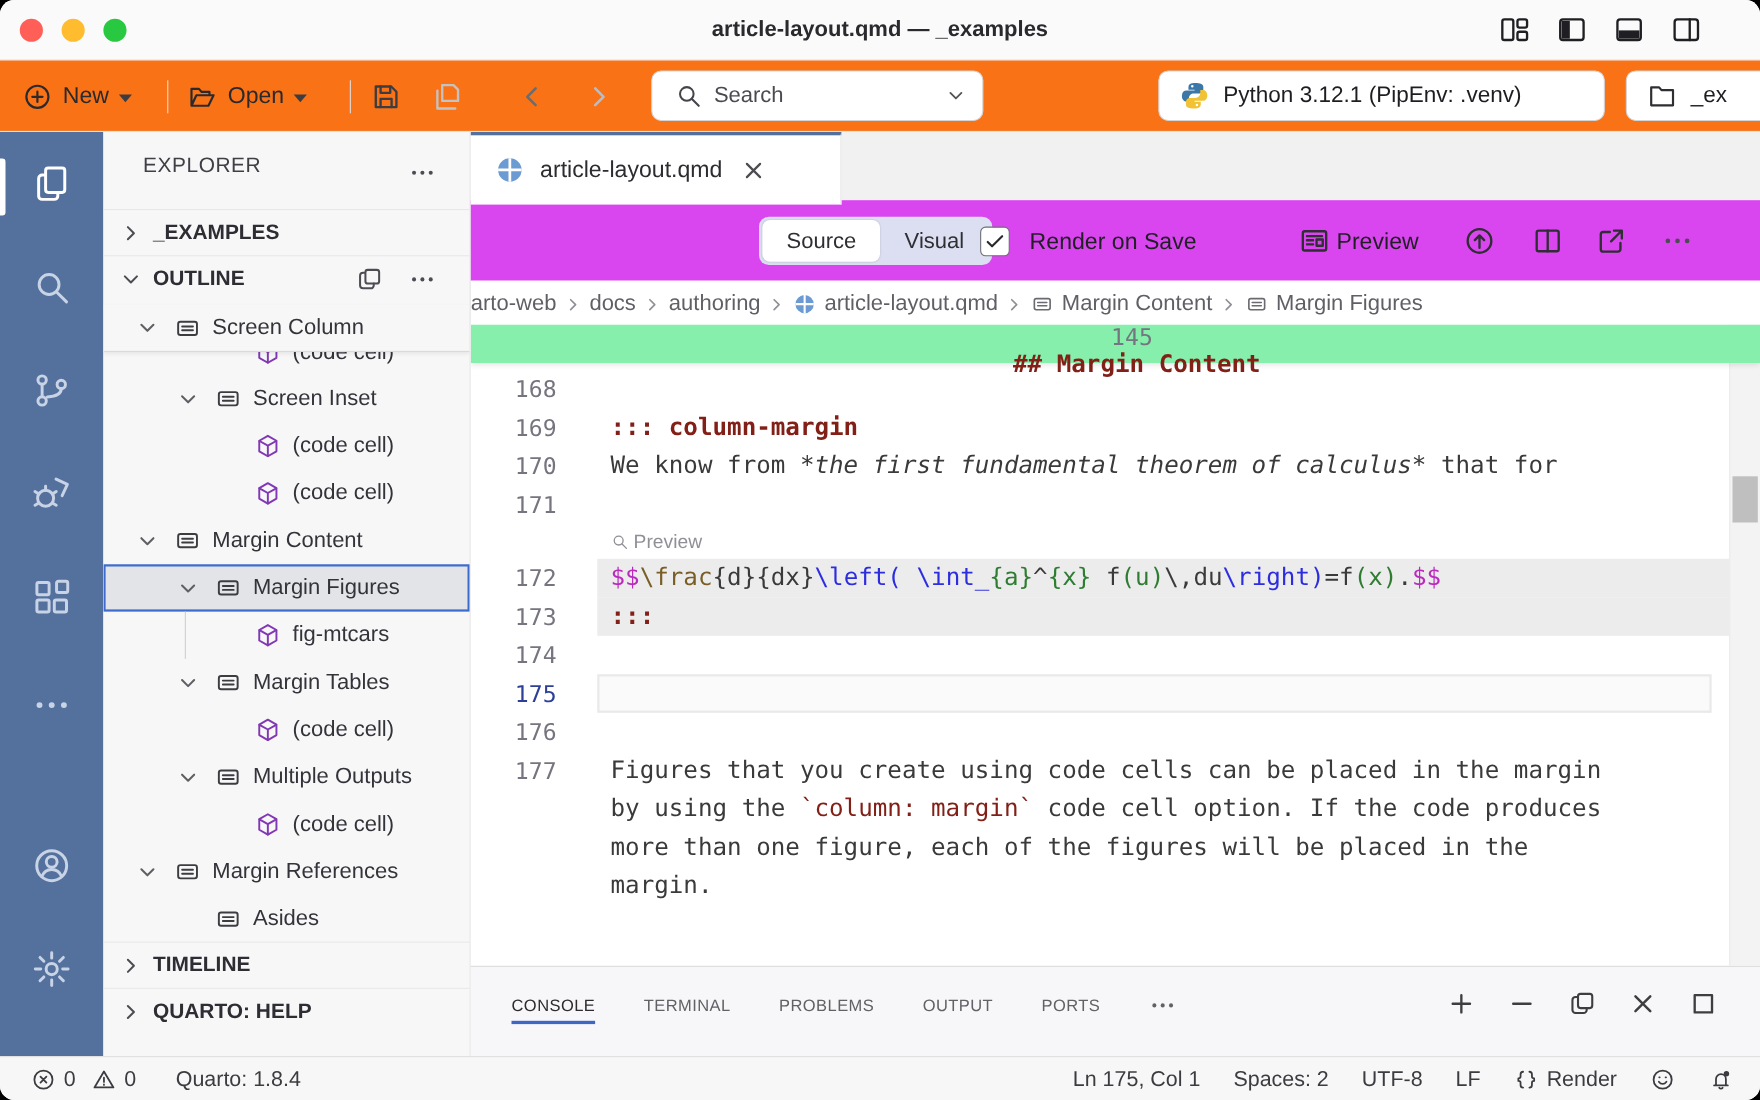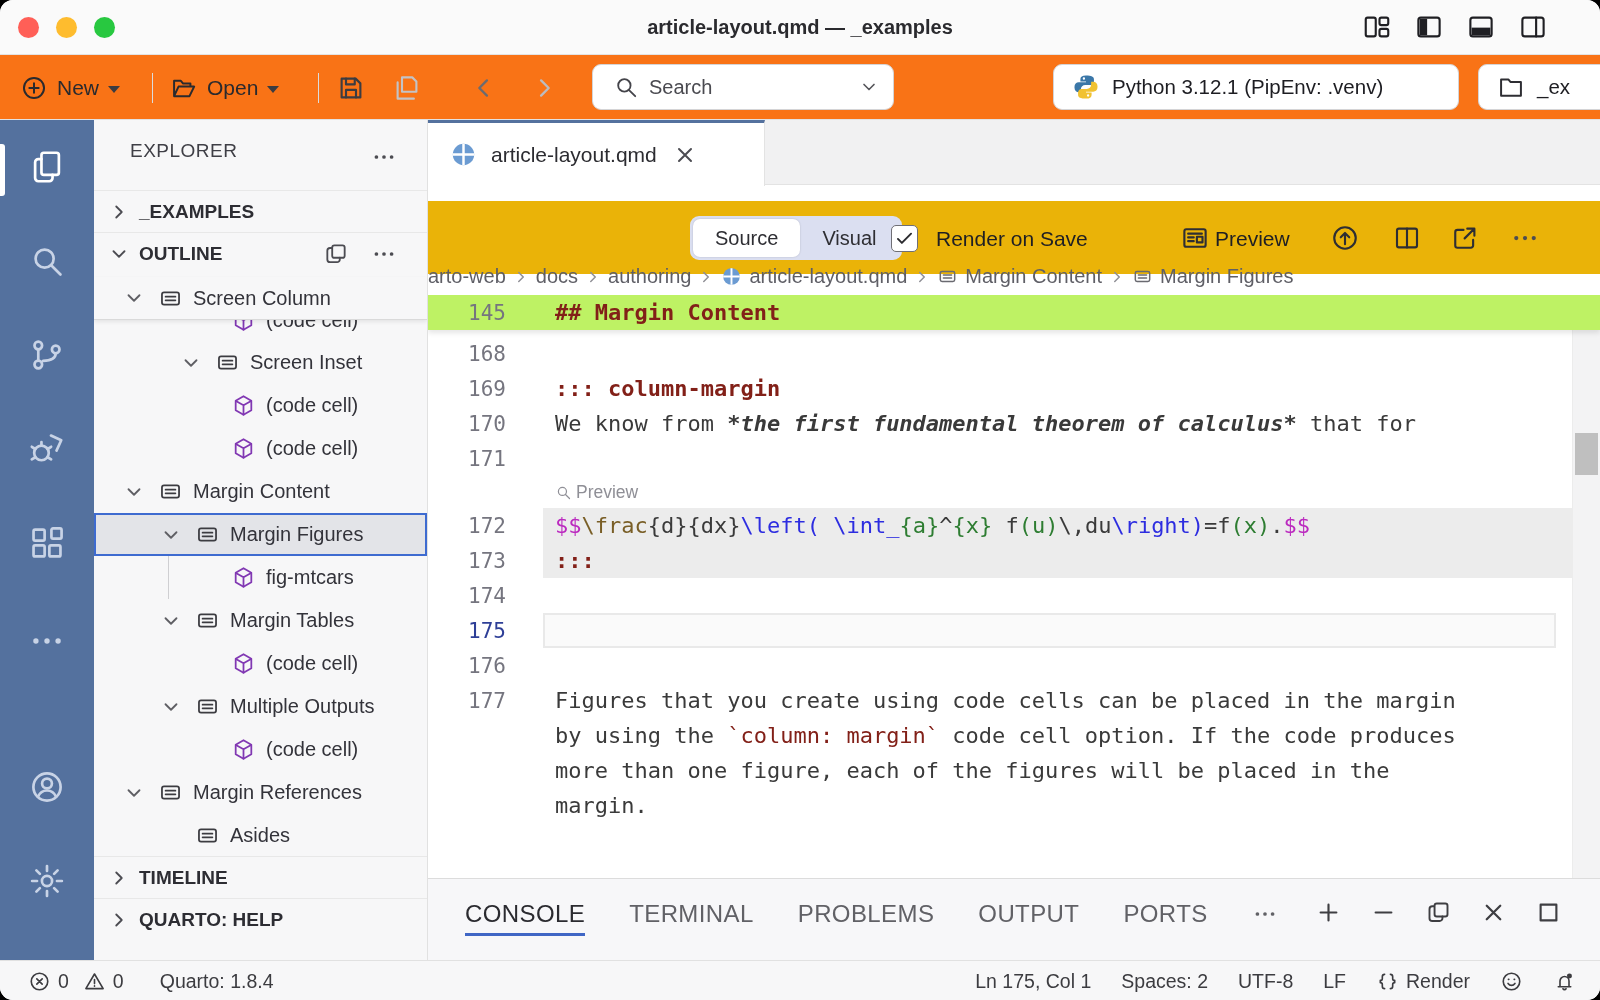--- a/index.html
+++ b/index.html
@@ -57,61 +57,61 @@
   .trow.guide::before { content:""; position:absolute; left:74px; top:0; bottom:0; width:1px; background:#cfcfd2; }
 
   
   .editor { position:absolute; left:428px; top:0; right:0; height:100%; background:#fff; }
   .tabstrip { position:absolute; left:0; top:0; right:0; height:65px; background:#f1f1f2; border-bottom:1px solid #e3e3e3; }
   .tab { position:absolute; left:0; top:0; width:337px; height:66px; background:#fff; border-top:3px solid #54719e; border-right:1px solid #e3e3e3; display:flex; align-items:center; z-index:1; }
   .tab .qicon { width:27px; height:27px; margin-left:22px; }
   .tab .tab-label { font-size:21px; color:#2c2c31; margin-left:14px; }
   .tab .close { width:24px; height:24px; color:#4c4c52; margin-left:16px; }
 
-  .ed-toolbar { position:absolute; left:0; top:81px; right:0; height:73px; background:#eab308;text-align:center; }
+  .ed-toolbar { position:absolute; left:0; top:62px; right:0; height:73px; background:#d946ef;text-align:center; }
   .seg { position:absolute; left:262px; top:15px; height:44px; background:#dbdff1; border-radius:9px; display:flex; align-items:center; padding:3px; }
   .seg .opt { height:38px; line-height:38px; padding:0 22px; font-size:20px; color:#2e2e33; border-radius:7px; }
   .seg .opt.on { background:#fff; box-shadow:0 0 2px rgba(0,0,0,.18); }
   .checkbox { position:absolute; left:463px; top:24px; width:27px; height:27px; border:1.6px solid #6f6f75; border-radius:5px; background:#fff; color:#2a2a2e; padding:2px; }
   .rlabel { position:absolute; left:508px; top:26px; font-size:21px; color:#1f1f24; }
   .edt-ic { position:absolute; top:22px; color:#2e2e33; }
   .plabel { position:absolute; left:787px; top:26px; font-size:21px; color:#1f1f24; }
 
   .breadcrumb { position:absolute; left:0; top:138px; right:0; height:37px; display:flex; align-items:center; font-size:20px; color:#5f5f66; overflow:hidden; }
   .crumb { display:flex; align-items:center; gap:7px; white-space:nowrap; }
   .crumb .cicon { width:21px; height:21px; color:#6a6a70; }
   .csep { width:18px; height:18px; color:#8f8f96; margin:0 6px; }
 
   .codearea { position:absolute; left:0; top:175px; right:0; bottom:82px; background:#fff; overflow:hidden; font-family:"DejaVu Sans Mono",monospace; }
   .vscroll { position:absolute; right:0; top:0; bottom:0; width:28px; background:#f3f3f4; border-left:1px solid #ececec; }
   .vthumb { position:absolute; left:2px; right:2px; top:138px; height:42px; background:#bfbfbf; }
-  .sticky-line { position:absolute; left:0; top:0; right:28px; height:37px; background:#bef264; z-index:2; box-shadow:0 3px 5px rgba(0,0,0,.10); display:flex; align-items:center; }
+  .sticky-line { position:absolute; left:0; top:0; right:28px; height:37px; background:#86efac; z-index:2; box-shadow:0 3px 5px rgba(0,0,0,.10); display:flex; align-items:center;flex-direction:column; }
   .rows { position:absolute; left:0; top:41px; right:28px; }
   .crow { position:relative; height:35px; display:flex; align-items:center; }
   .crow .num { width:88px; padding-right:10px; text-align:right; font-size:21px; color:#75757f; flex:none; }
   .crow .num.cur { color:#2e3f97; }
   .crow .code { padding-left:39px; font-size:22px; color:#3a3a3a; white-space:pre; position:relative; z-index:1; }
   .crow.hl::before { content:""; position:absolute; left:115px; right:0; top:0; bottom:0; background:#ececec; }
   .crow.cur::before { content:""; position:absolute; left:115px; right:16px; top:0; bottom:0; background:#fafafa; border:2px solid #e9e9e9; }
   .crow.lens { height:32px; padding-left:127px; font-family:"Liberation Sans",sans-serif; font-size:17.5px; color:#8f8f96; gap:4px; }
   .crow.lens .ic { width:17px; height:17px; }
   .tk-t { color:#3a3a3a; }
-  .tk-i { color:#3a3a3a; font-style:italic;font-weight:bold; }
+  .tk-i { color:#3a3a3a; font-style:italic; }
   .tk-h { color:#822018; font-weight:bold; }
   .tk-m { color:#822018; }
   .tk-d { color:#bb2abf; }
   .tk-b { color:#2433db; }
   .tk-c { color:#2d2de0; }
   .tk-f { color:#795e26; }
   .tk-g { color:#2e7d32; }
 
   
   .panel { position:absolute; left:0; right:0; bottom:0; height:82px; background:#f7f7f9; border-top:1px solid #dcdcdc; }
   .ptabs { position:absolute; left:37px; top:0; height:70px; display:flex; align-items:center; gap:44px; }
-  .ptab { font-size:24px; letter-spacing:.4px; color:#616166; position:relative; padding:6px 0; }
+  .ptab { font-size:15px; letter-spacing:.4px; color:#616166; position:relative; padding:6px 0; }
   .ptab.active { color:#2b2b30; }
   .ptab.active::after { content:""; position:absolute; left:0; right:0; bottom:-2px; height:3px; background:#4066c5; }
   .pdots { color:#616166; width:26px; height:26px; }
   .pactions { position:absolute; right:38px; top:20px; display:flex; gap:28px; color:#3e3e42; }
   .pactions .ic { width:27px; height:27px; }
 
   
   .statusbar { position:absolute; left:0; bottom:0; width:100%; height:40px; background:#f7f7f8; border-top:1px solid #e1e1e1; font-size:19.5px; color:#3c3c40; }
   .sb-left { position:absolute; left:28px; top:0; height:40px; display:flex; align-items:center; gap:14px; }
   .sb-right { position:absolute; right:24px; top:0; height:40px; display:flex; align-items:center; gap:30px; }
@@ -367,21 +367,21 @@
           </div>
           <div class="trow" style="top: 25px; z-index: 1;">
             <span class="ticon ic cube" style="left:137px">
               <svg viewBox="0 0 24 24" fill="none" stroke="currentColor" stroke-width="1.7" stroke-linecap="round" stroke-linejoin="round">
                 <path d="M12 3.1l7.5 4.3v9.2L12 20.9l-7.5-4.3V7.4z"></path>
                 <path d="M4.7 7.6l7.3 4.1 7.3-4.1M12 11.7v9.1"></path>
               </svg>
             </span>
             <span class="tlabel" style="left:172px">(code cell)</span>
           </div>
-          <div class="trow" style="top: 67px; z-index: 2; margin-left: 20px;">
+          <div class="trow" style="top: 67px; z-index: 2;">
             <span class="chev ic" style="left:66px">
               <svg viewBox="0 0 24 24" fill="none" stroke="currentColor" stroke-width="2" stroke-linecap="round" stroke-linejoin="round">
                 <path d="M6 9l6 6 6-6"></path>
               </svg>
             </span>
             <span class="ticon ic " style="left:101px">
               <svg viewBox="0 0 24 24" fill="none" stroke="currentColor" stroke-width="1.7" stroke-linecap="round" stroke-linejoin="round">
                 <rect x="3.8" y="6.2" width="16.4" height="11.6" rx="2"></rect>
                 <path d="M7.3 10.3h9.4M7.3 13.7h9.4"></path>
               </svg>

